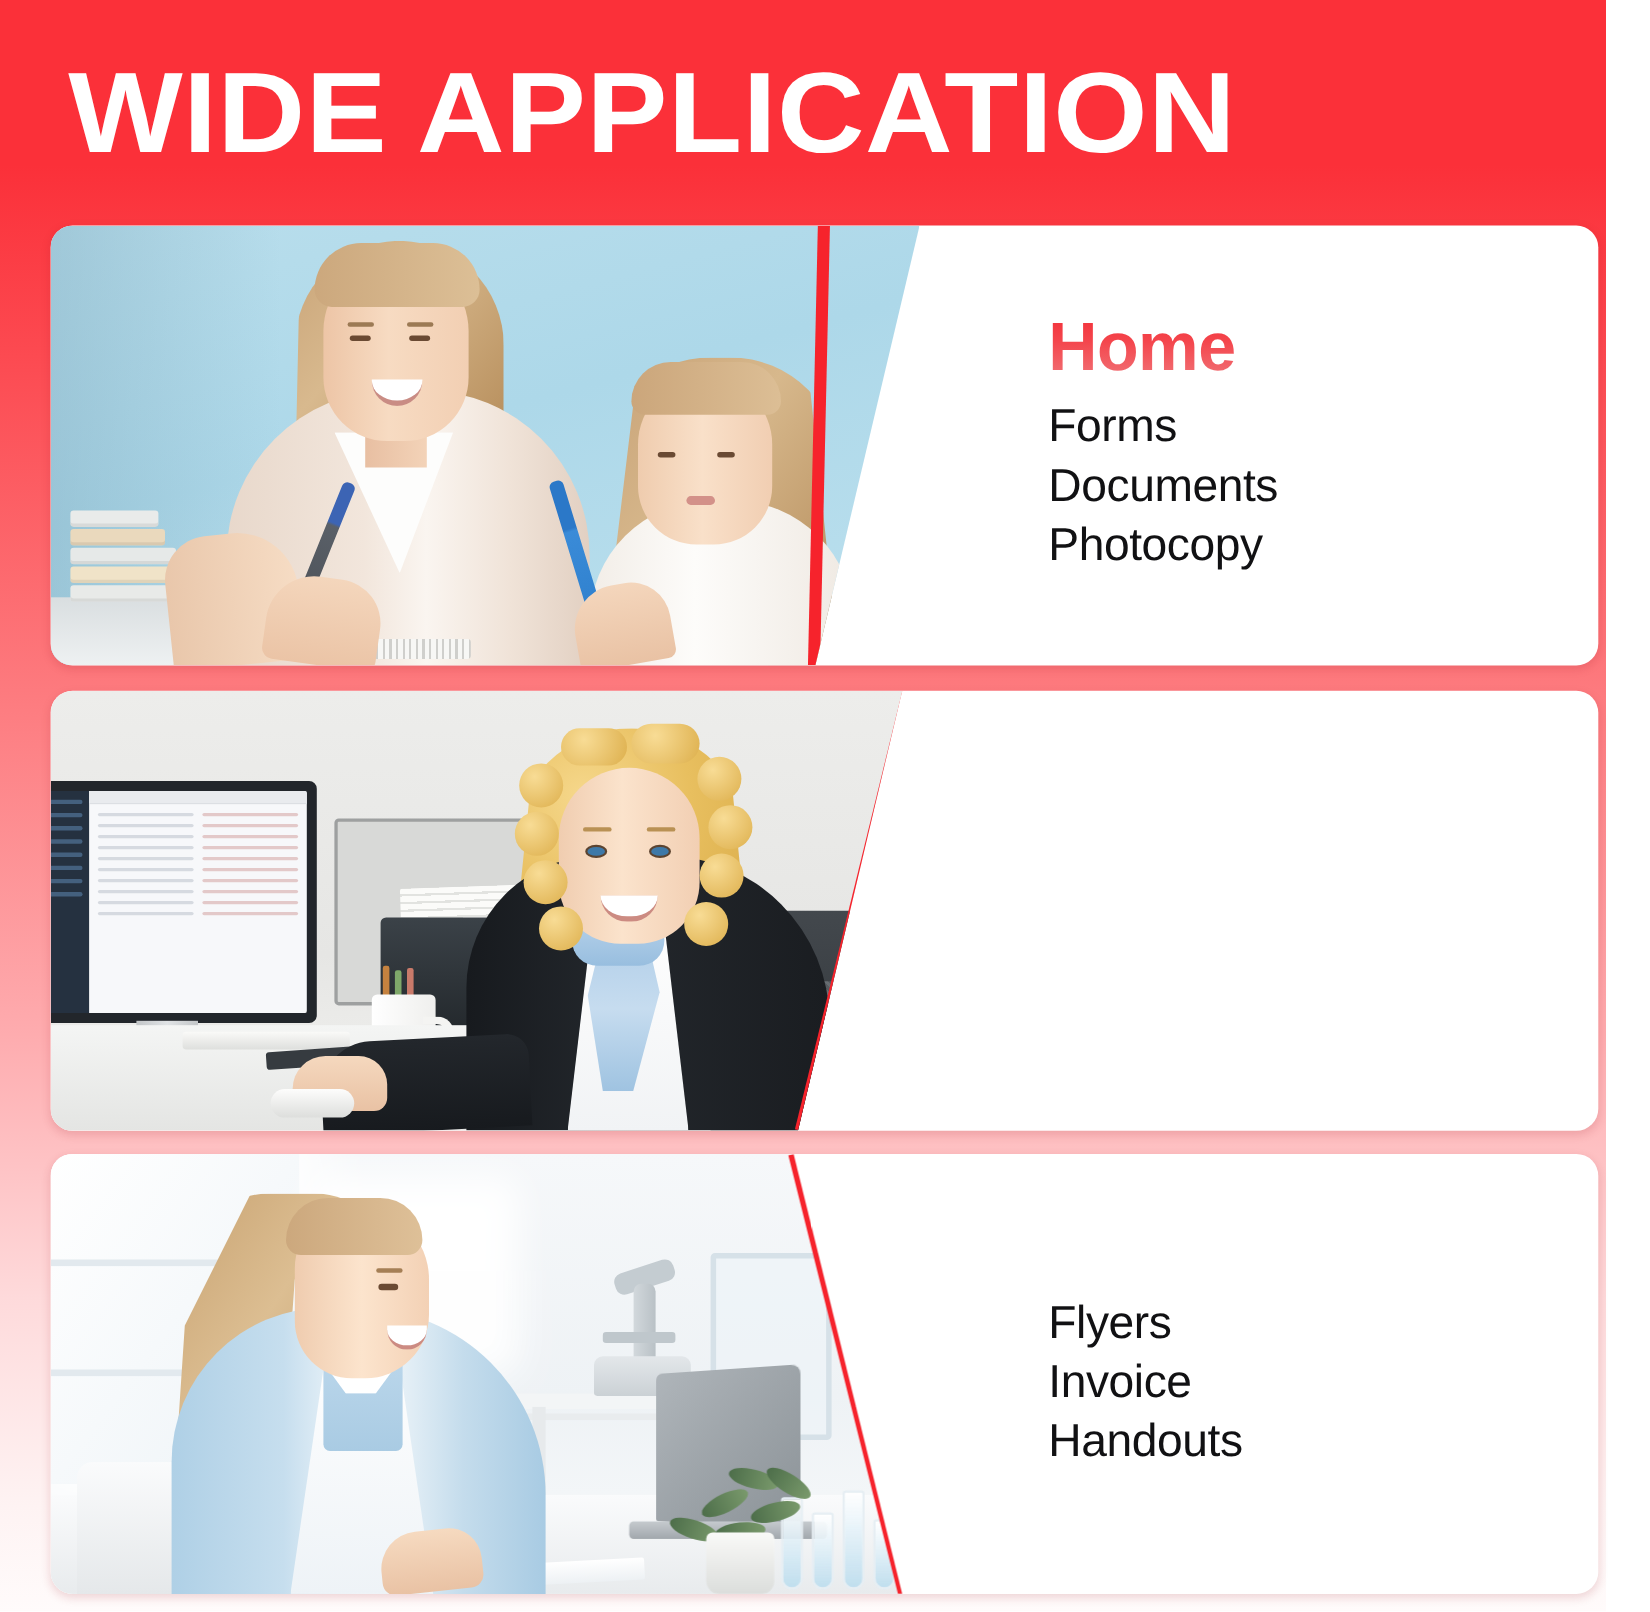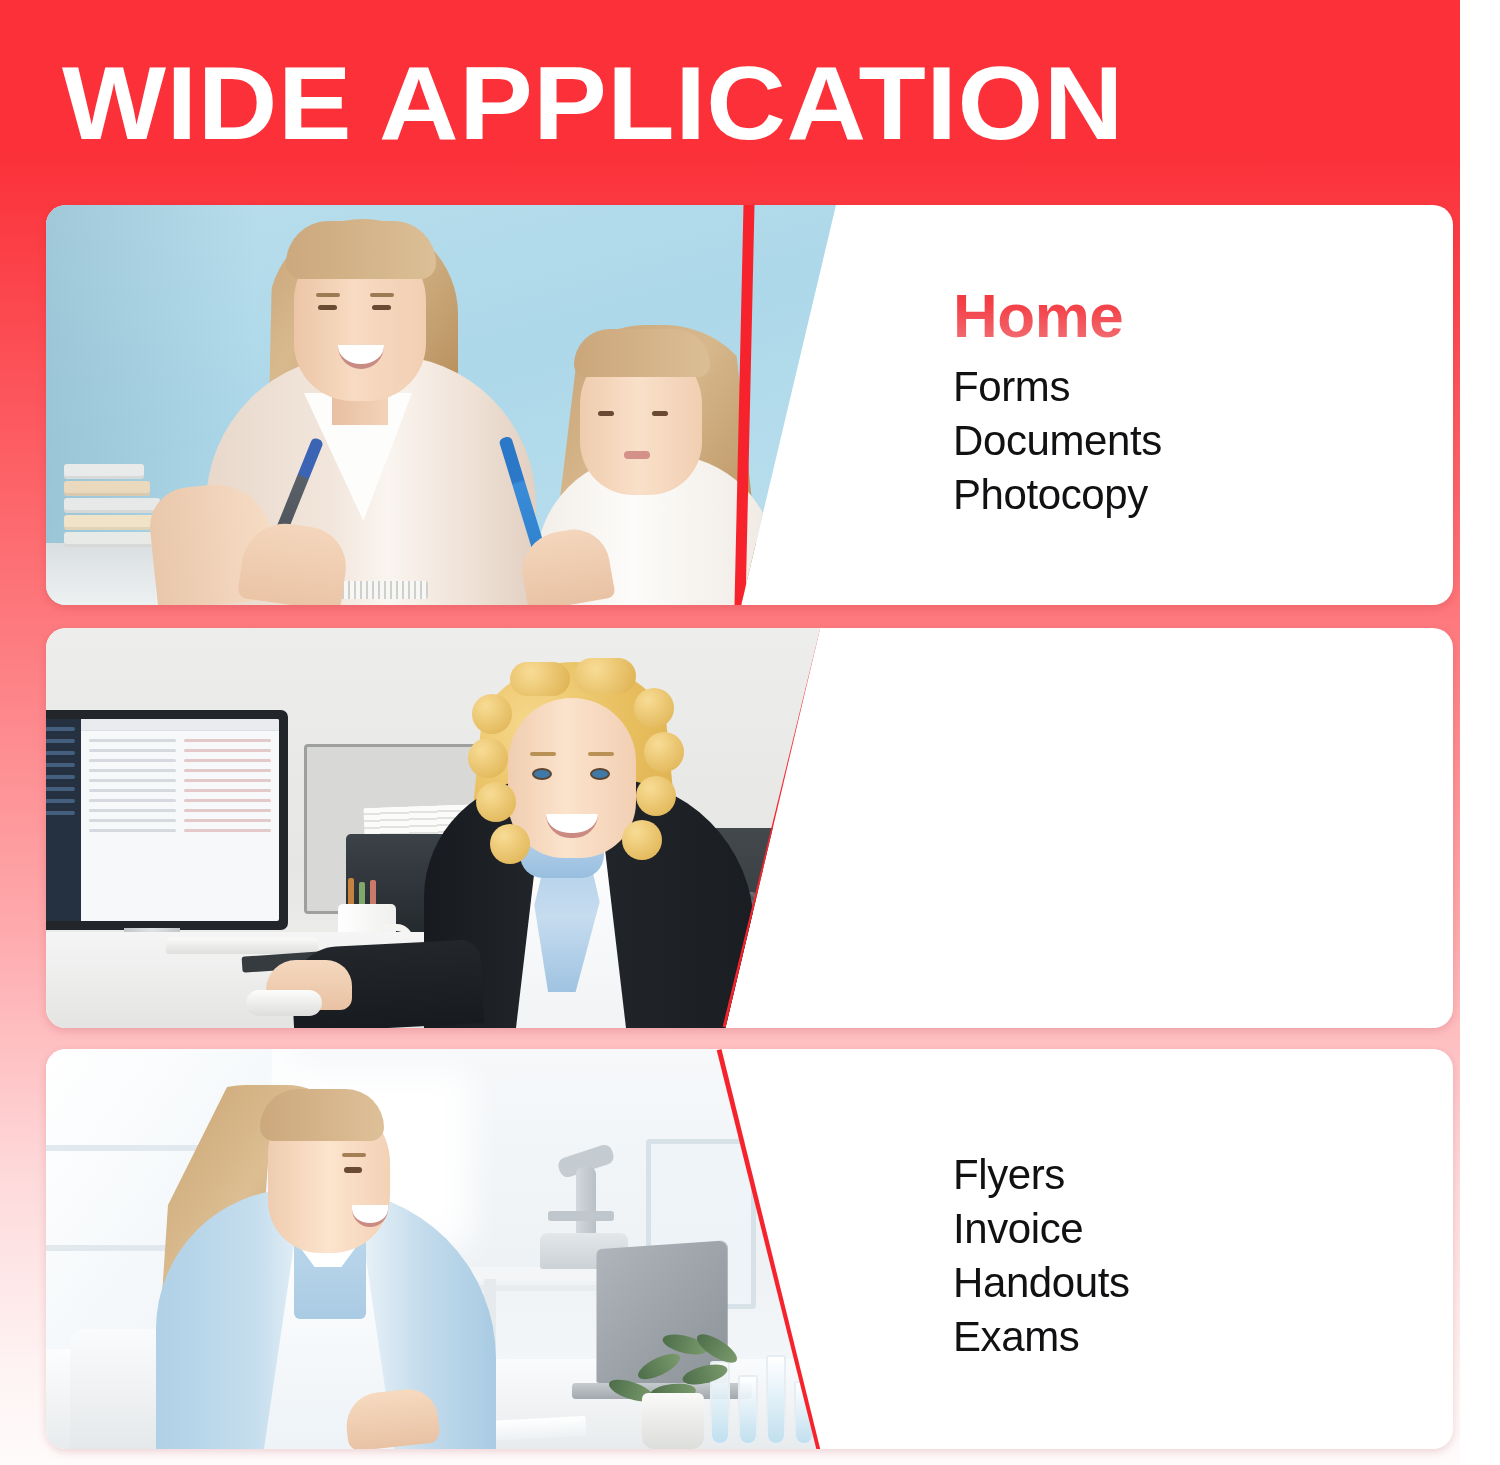--- a/index.html
+++ b/index.html
@@ -800,18 +800,17 @@
           <line x1="676" y1="0" x2="776" y2="400" stroke="#F6232C" stroke-width="11"></line>
         </svg>
       </div>
     </div>
 
     <div class="txt">
       <ul class="cat-list">
         <li>Flyers</li>
         <li>Invoice</li>
         <li>Handouts</li>
-        <li>Exams</li>
       </ul>
     </div>
   </div>
 
 </div>
 
 </body></html>

